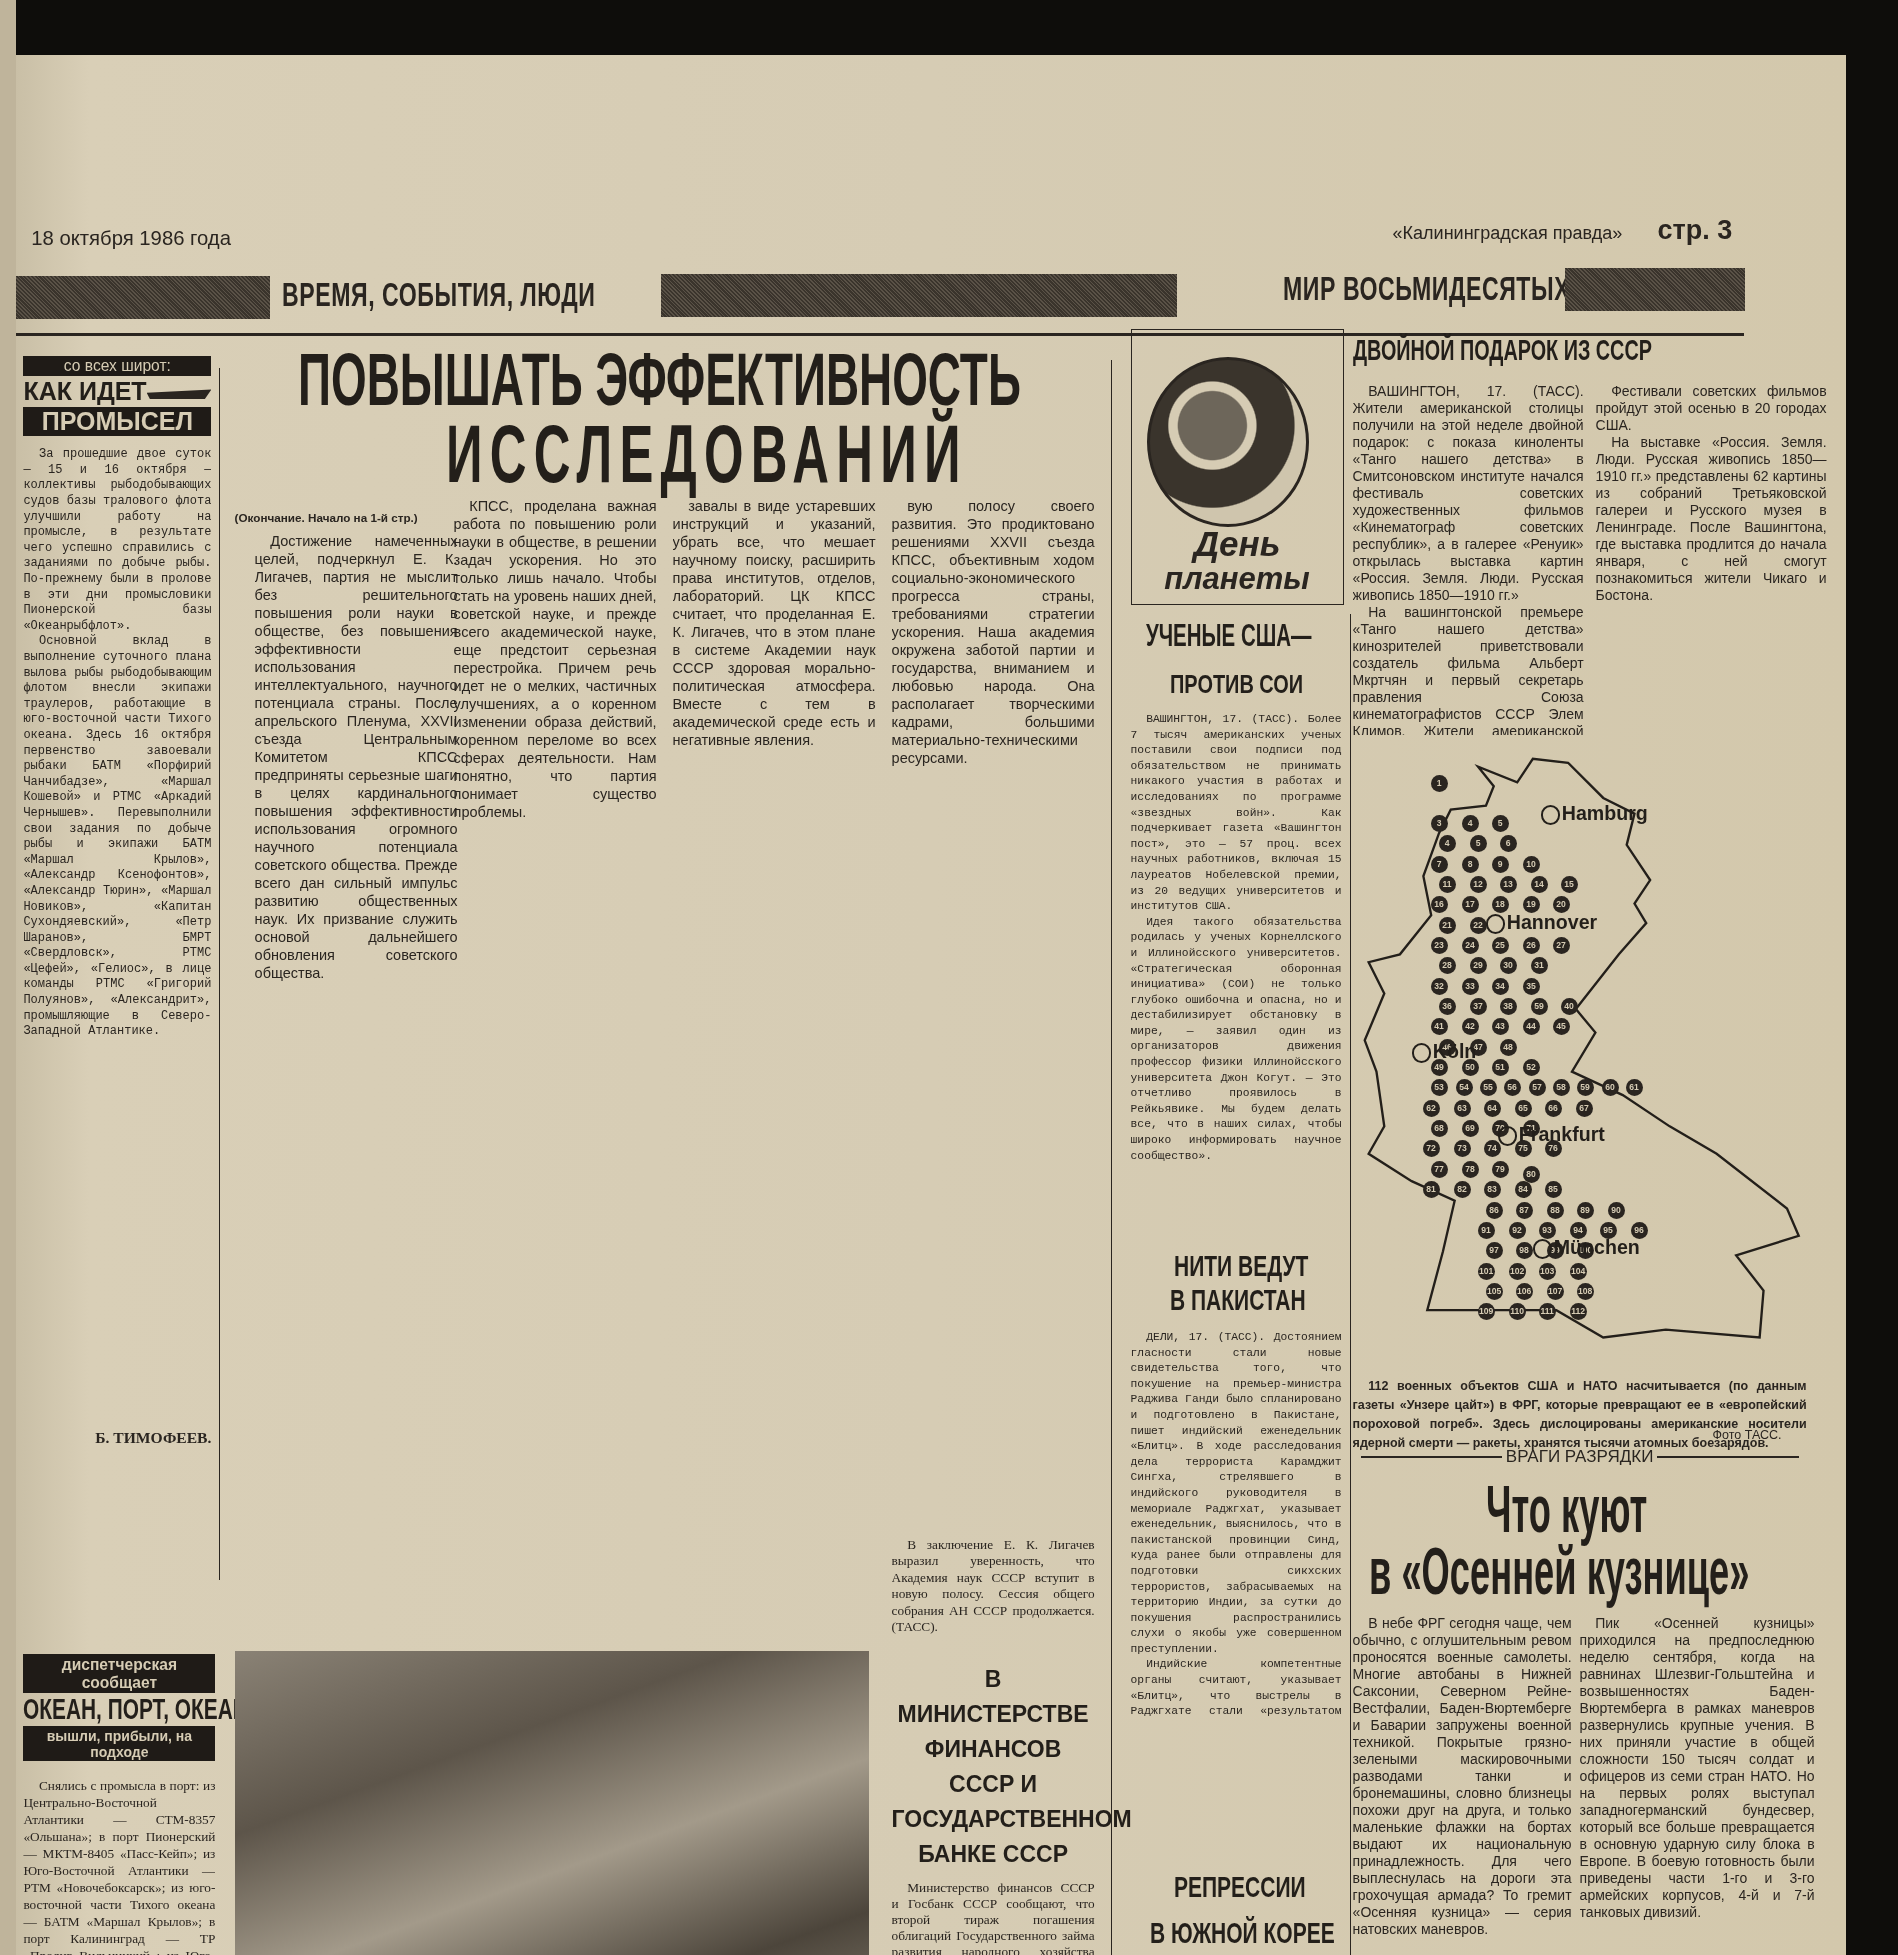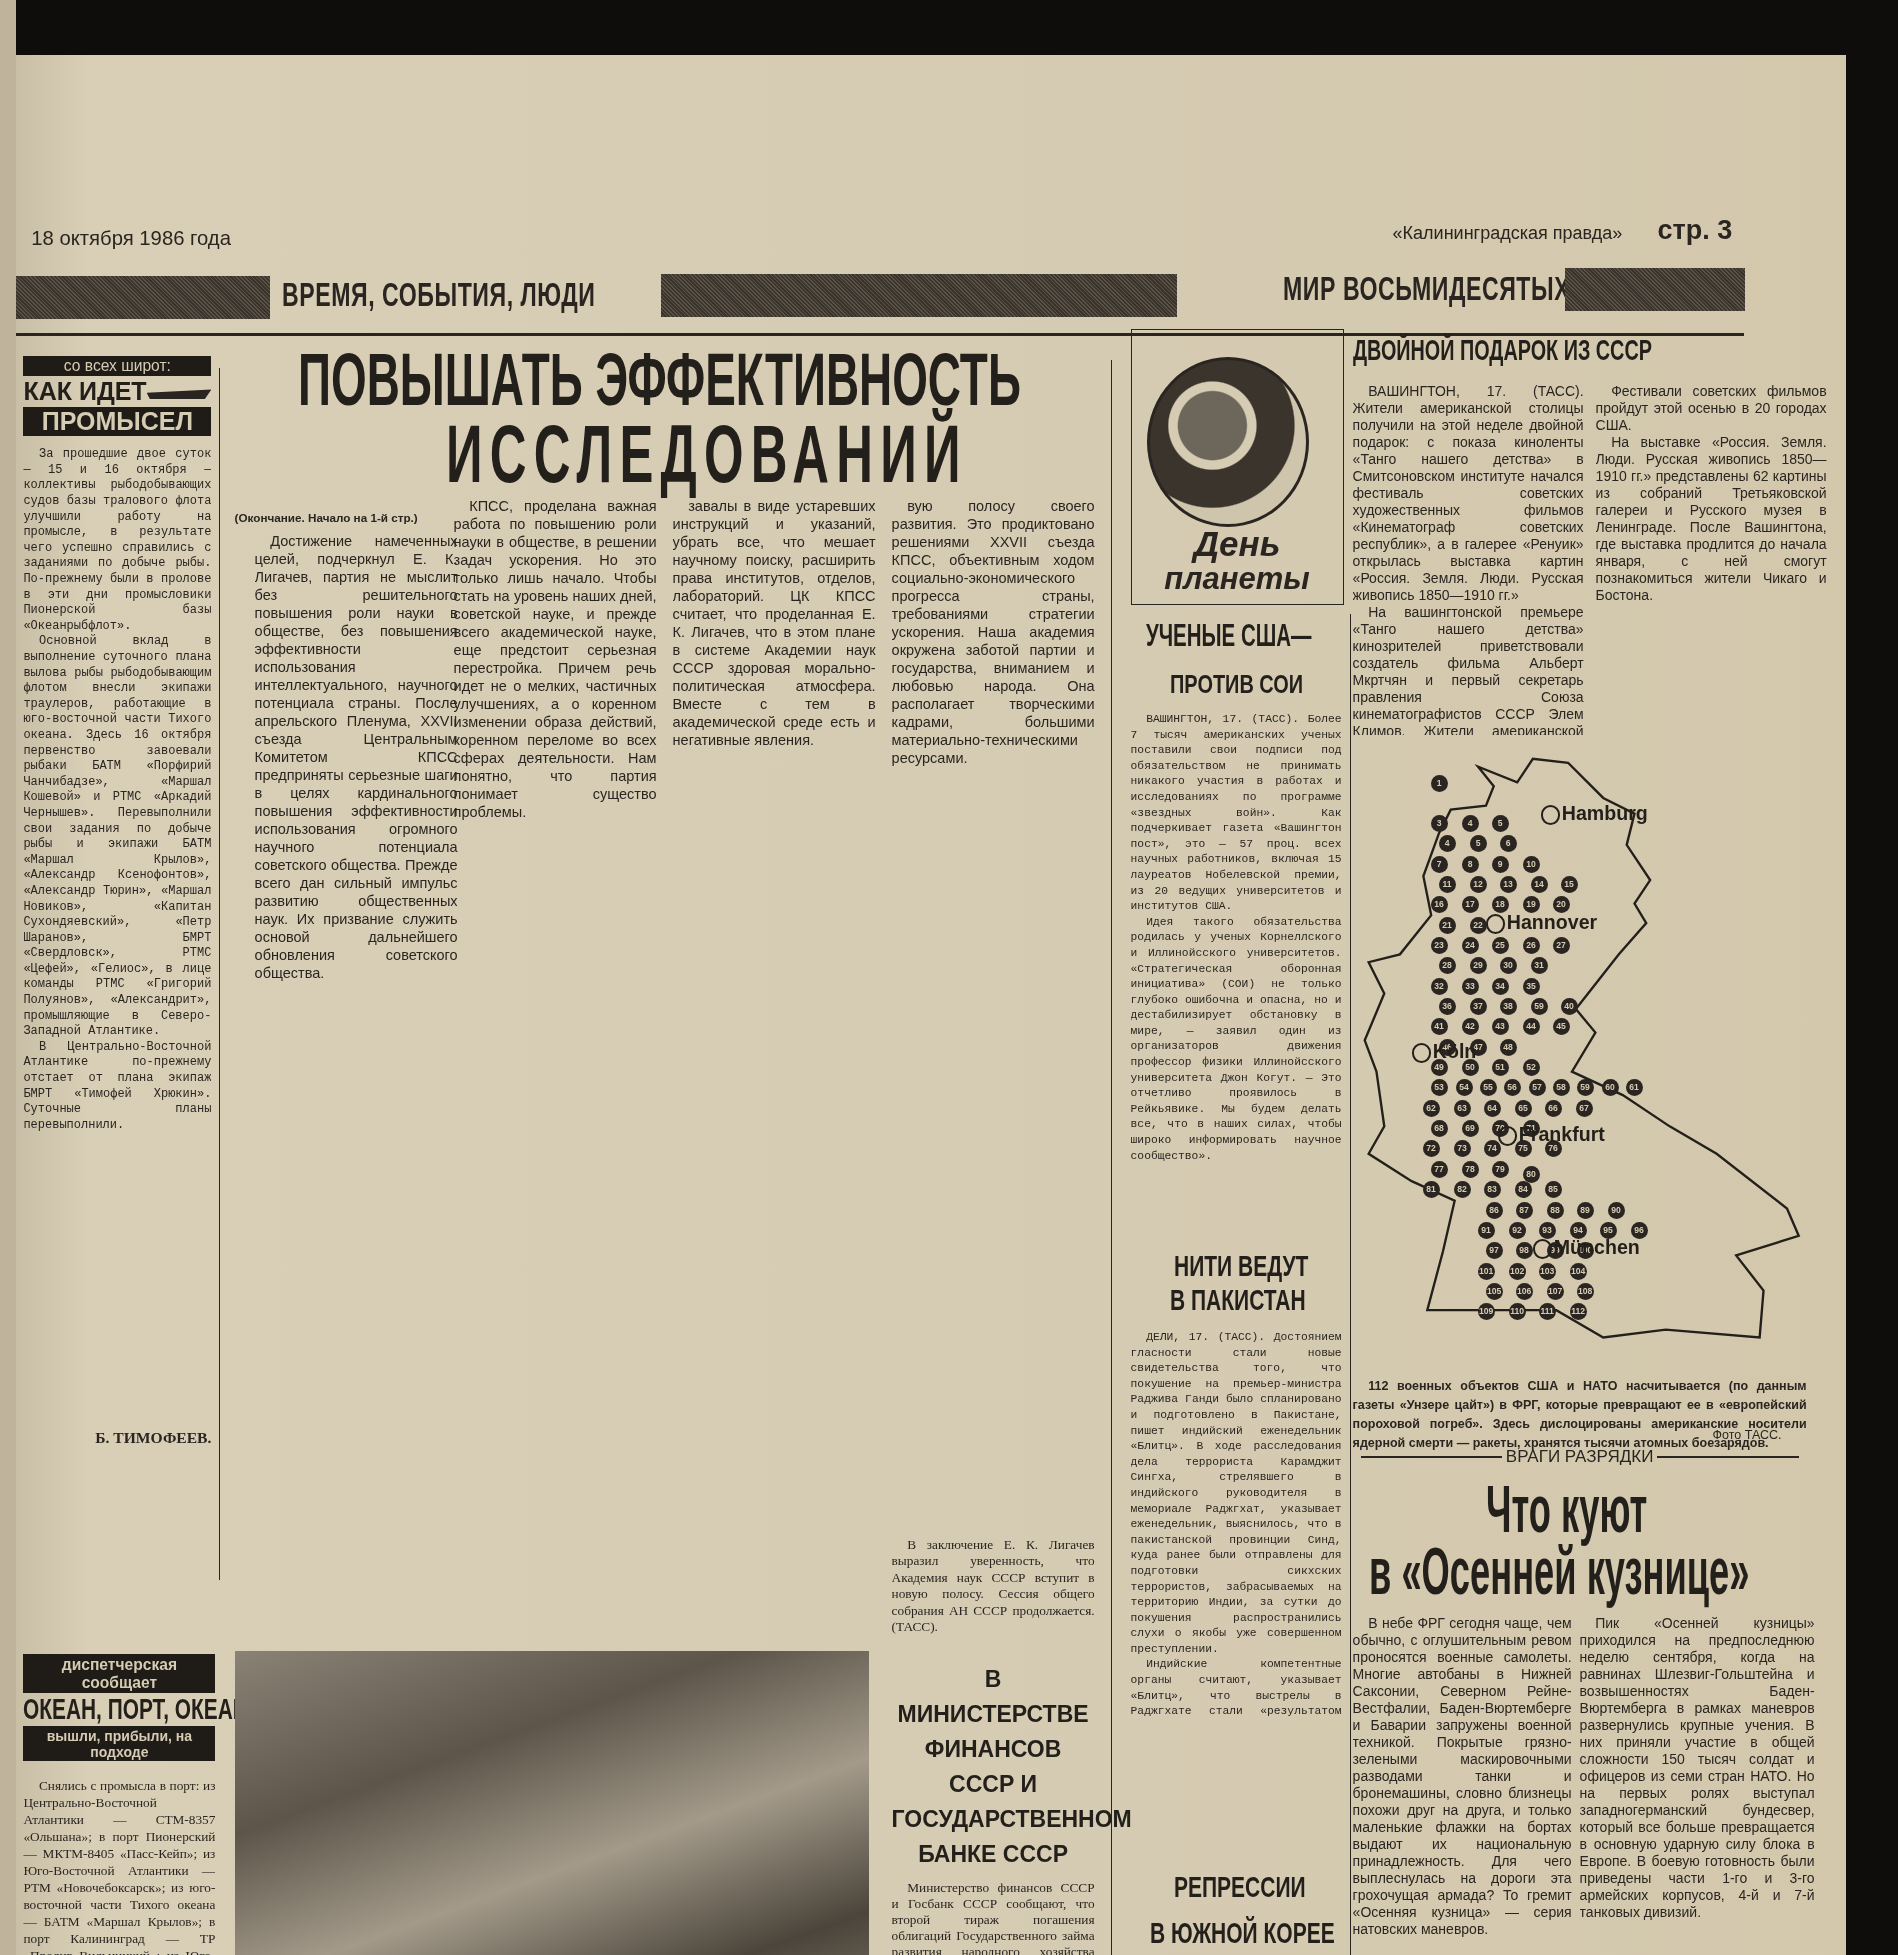--- a/index.html
+++ b/index.html
@@ -52,21 +52,20 @@
   <div class="abs" style="left:7.8px;top:301px;width:188px;">
     <div class="blackbox" style="font-size:15.6px;font-weight:normal;padding:0.8px 0;">со всех широт:</div>
     <div style="display:flex;align-items:center;justify-content:space-between;height:31px;">
       <span class="h-cond" style="font-size:25px;">КАК ИДЕТ</span>
       <span style="width:66px;height:15.6px;background:#2a2520;clip-path:polygon(0 60%,100% 40%,90% 100%,5% 100%);"></span>
     </div>
     <div class="blackbox" style="font-size:25px;">ПРОМЫСЕЛ</div>
     <div class="col mono" style="margin-top:11.7px;height:978px;font-size:12px;line-height:15.6px;">
       <p>За прошедшие двое суток — 15 и 16 октября — коллективы рыбодобывающих судов базы тралового флота улучшили работу на промысле, в результате чего успешно справились с заданиями по добыче рыбы. По-прежнему были в пролове в эти дни промысловики Пионерской базы «Океанрыбфлот».</p>
       <p>Основной вклад в выполнение суточного плана вылова рыбы рыбодобывающим флотом внесли экипажи траулеров, работающие в юго-восточной части Тихого океана. Здесь 16 октября первенство завоевали рыбаки БАТМ «Порфирий Чанчибадзе», «Маршал Кошевой» и РТМС «Аркадий Чернышев». Перевыполнили свои задания по добыче рыбы и экипажи БАТМ «Маршал Крылов», «Александр Ксенофонтов», «Александр Тюрин», «Маршал Новиков», «Капитан Сухондяевский», «Петр Шаранов», БМРТ «Свердловск», РТМС «Цефей», «Гелиос», в лице команды РТМС «Григорий Полуянов», «Александрит», промышляющие в Северо-Западной Атлантике.</p>
-      <p>В Центрально-Восточной Атлантике по-прежнему отстает от плана экипаж БМРТ «Тимофей Хрюкин». Суточные планы перевыполнили.</p>
     </div>
     <div class="sig" style="font-size:15.6px;margin-top:3.9px;">Б. ТИМОФЕЕВ.</div>
   </div>
 
   <div class="abs" style="left:7.8px;top:1599px;width:192px;">
     <div class="blackbox" style="font-size:15.6px;padding:1.6px 0;">диспетчерская сообщает</div>
     <div class="h-cond" style="font-size:29px;transform:scaleX(.72);">ОКЕАН, ПОРТ, ОКЕАН</div>
     <div class="blackbox" style="font-size:14px;padding:1.6px 0;">вышли, прибыли, на подходе</div>
     <div class="col" style="margin-top:15.6px;height:626px;font-size:13.3px;line-height:17px;">
       <p>Снялись с промысла в порт: из Центрально-Восточной Атлантики — СТМ-8357 «Ольшана»; в порт Пионерский — МКТМ-8405 «Пасс-Кейп»; из Юго-Восточной Атлантики — РТМ «Новочебоксарск»; из юго-восточной части Тихого океана — БАТМ «Маршал Крылов»; в порт Калининград — ТР «Пролив Вильницкий»; из Юго-Западной Атлантики — МСБ «Стремительный», в порт Севастополь — ТР «60 лет Октября», в порт Владивосток — МСБ «Калининград».</p>

